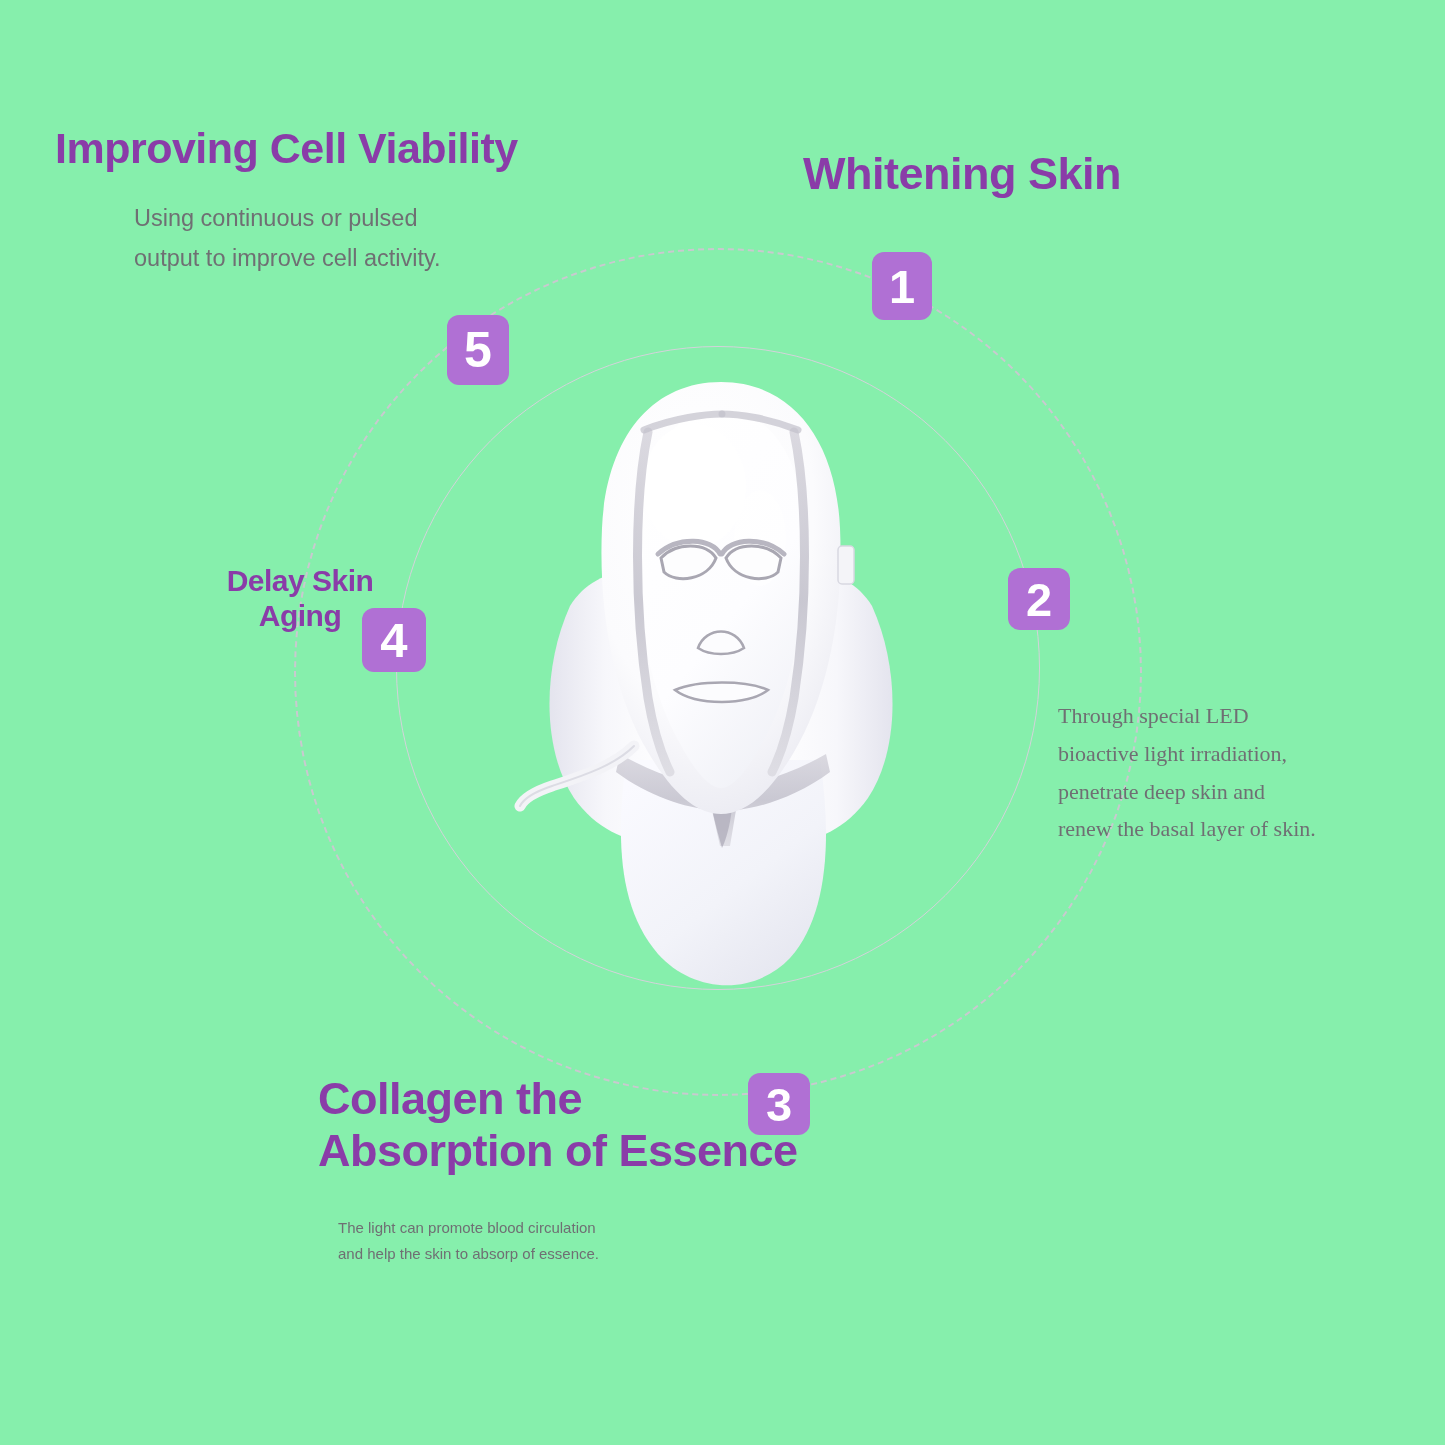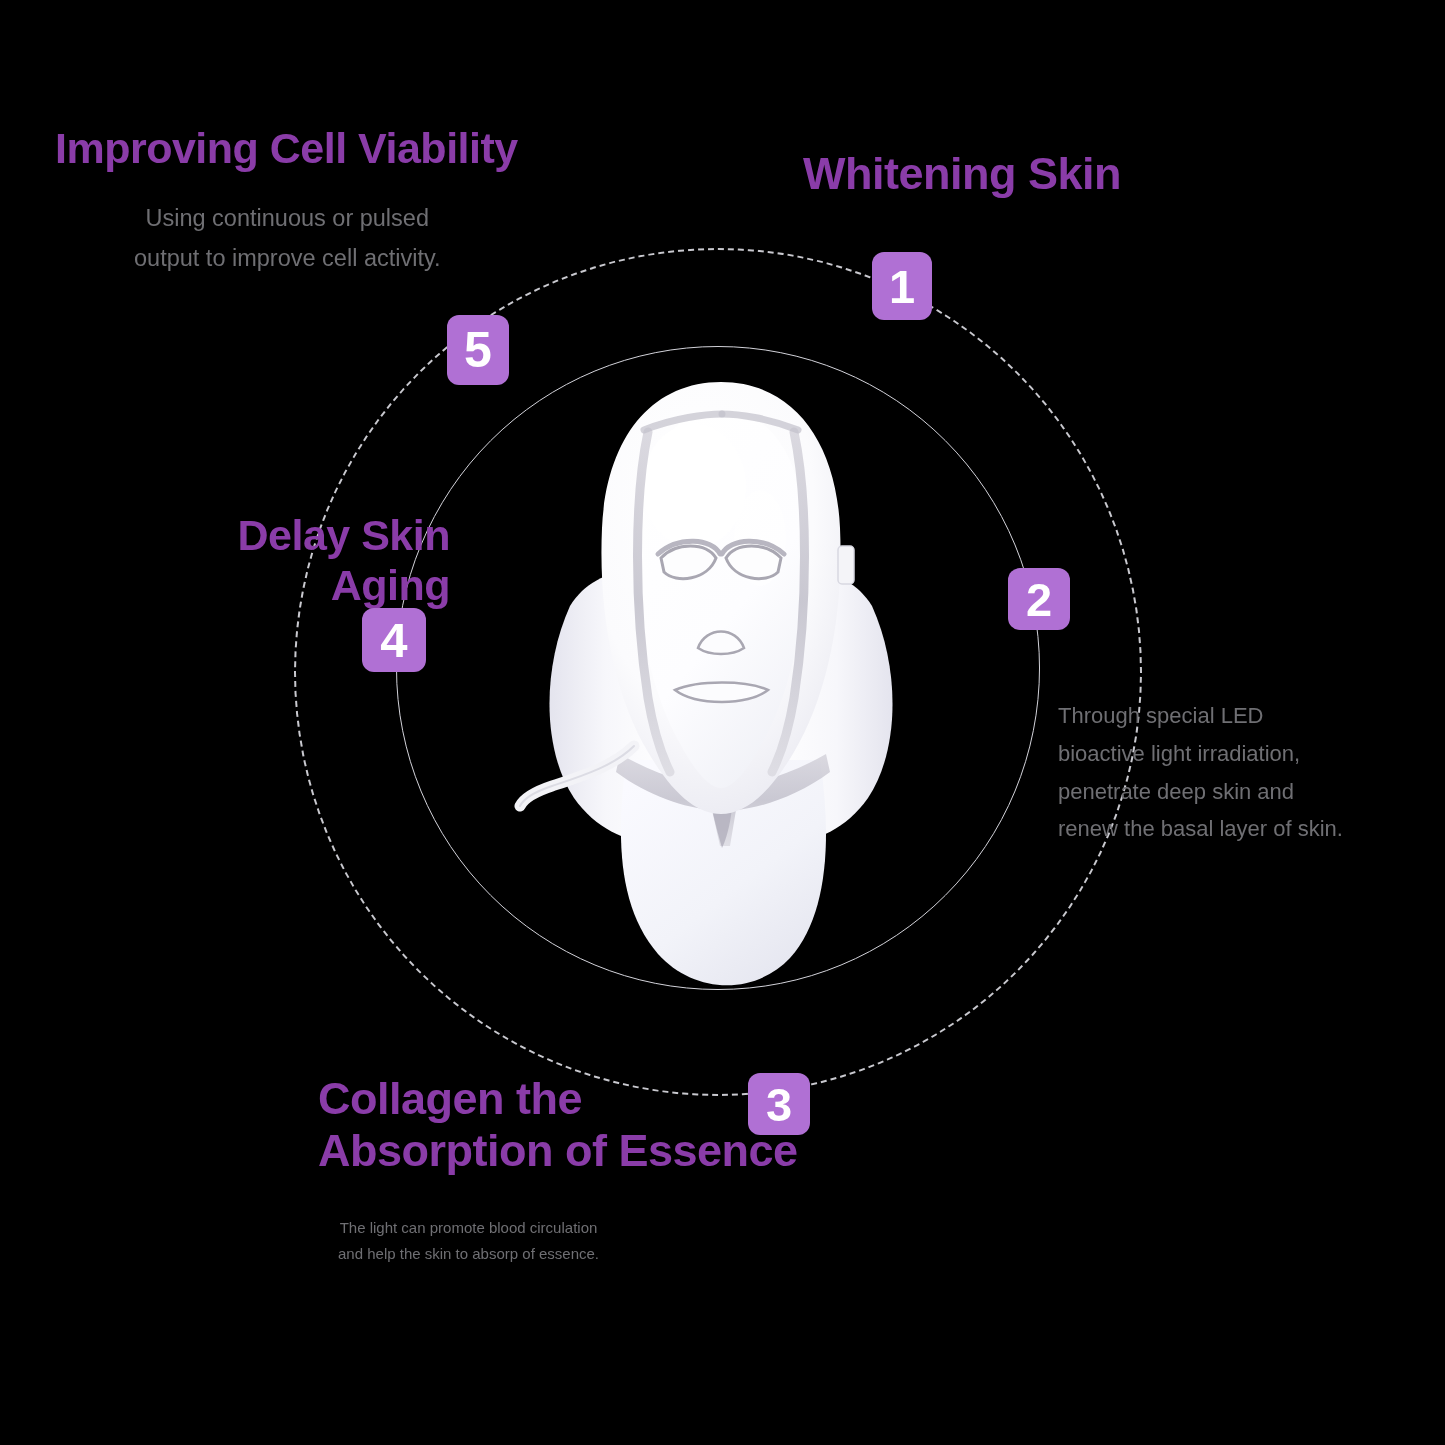--- a/index.html
+++ b/index.html
@@ -4,21 +4,21 @@
 <style>
   html, body {
     margin: 0;
     padding: 0;
     background: #ffffff;
   }
   #canvas {
     position: relative;
     width: 1445px;
     height: 1445px;
-    background: #000000;
+    background: #86efac;
     overflow: hidden;
     font-family: "Liberation Sans", sans-serif;
   }
 
   
   .ring {
     position: absolute;
     border-radius: 50%;
     box-sizing: border-box;
   }
@@ -45,21 +45,20 @@
     letter-spacing: -0.5px;
     line-height: 1.16;
     white-space: pre-line;
   }
   .body {
     position: absolute;
     color: #6f6f73;
     line-height: 1.72;
     white-space: pre-line;
     font-weight: normal;
-    text-align: center;
   }
 
   
   .badge {
     position: absolute;
     background: #b070d4;
     border-radius: 12px;
     color: #ffffff;
     font-weight: bold;
     display: flex;
@@ -81,23 +80,23 @@
   #mask-photo svg { display:block; width:100%; height:100%; }
 
   
   #h-improving { left: 55px;  top: 124px;  font-size: 43px; }
   #t-improving { left: 134px; top: 198px;  font-size: 23.5px; }
 
   #h-whitening { left: 803px; top: 148px;  font-size: 45px; }
   #t-whitening { left: 968px; top: 238px;  font-size: 23.5px; }
 
   #h-activate  { left: 1108px; top: 517px; font-size: 43px; }
-  #t-activate  { left: 1058px; top: 697px; font-size: 22px;  text-align: left;}
-
-  #h-delay     { left: 150px; top: 511px;  font-size: 43px; text-align: right; width: 300px;}
+  #t-activate  { left: 1058px; top: 697px; font-size: 22px;  text-align: left; font-family: Liberation Serif, serif;}
+
+  #h-delay     { left: 150px; top: 564px;  font-size: 30px; text-align: center; width: 300px;}
   #t-delay     { left: 53px;  top: 720px;  font-size: 22.5px; }
 
   #h-promoting { left: 318px; top: 1073px; font-size: 45px; }
   #t-promoting { left: 338px; top: 1215px; font-size: 15px; }
 
   #badge-1 { left: 872px; top: 252px;  width: 60px;  height: 68px;  font-size: 47px; }
   #badge-2 { left: 1008px; top: 568px; width: 62px;  height: 62px;  font-size: 47px; }
   #badge-3 { left: 748px; top: 1073px; width: 62px;  height: 62px;  font-size: 47px; }
   #badge-4 { left: 362px; top: 608px;  width: 64px;  height: 64px;  font-size: 49px; }
   #badge-5 { left: 447px; top: 315px;  width: 62px;  height: 70px;  font-size: 50px; }

